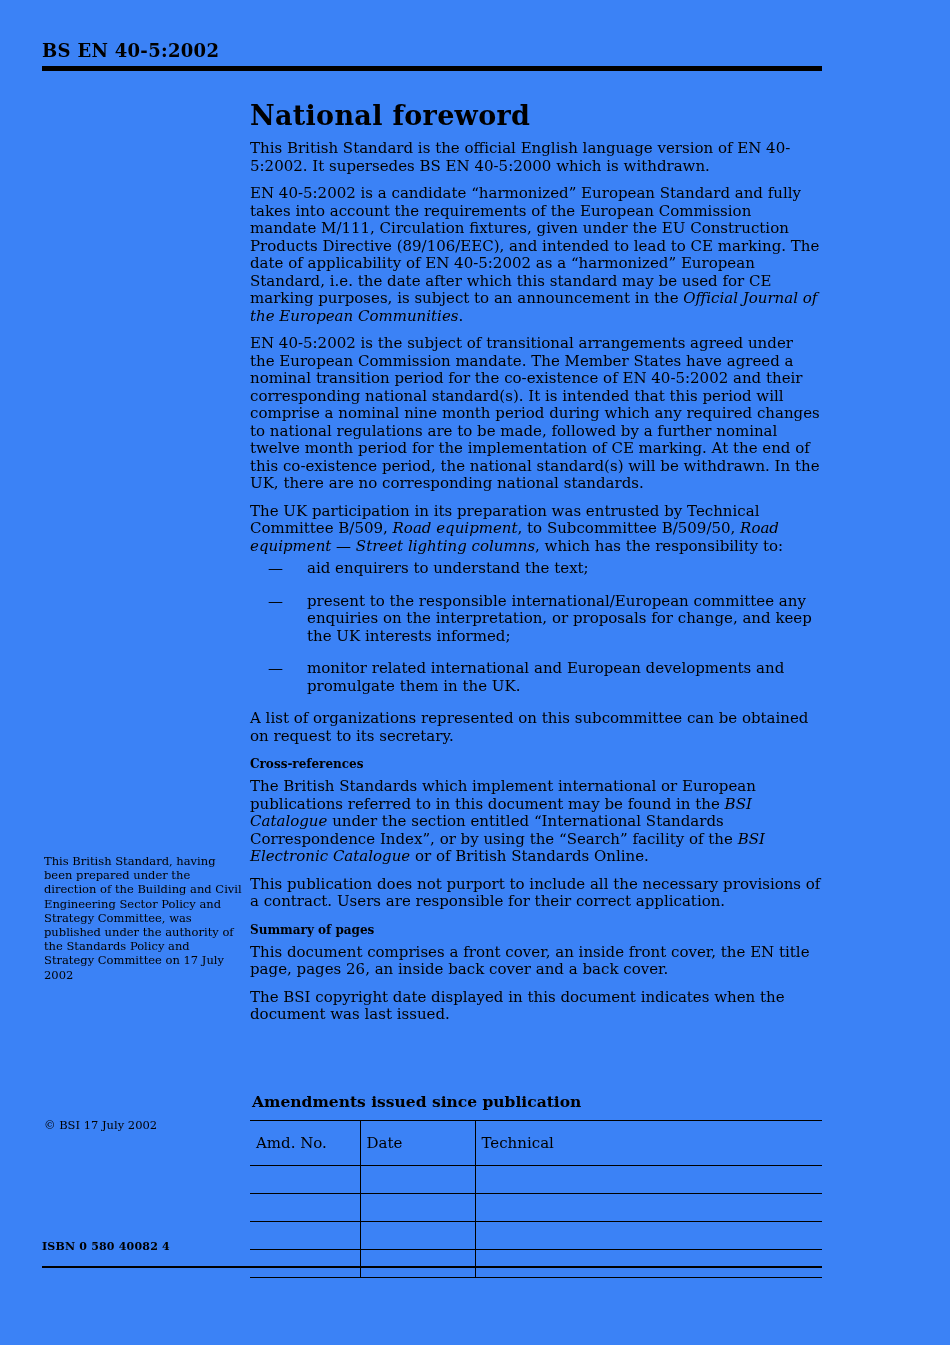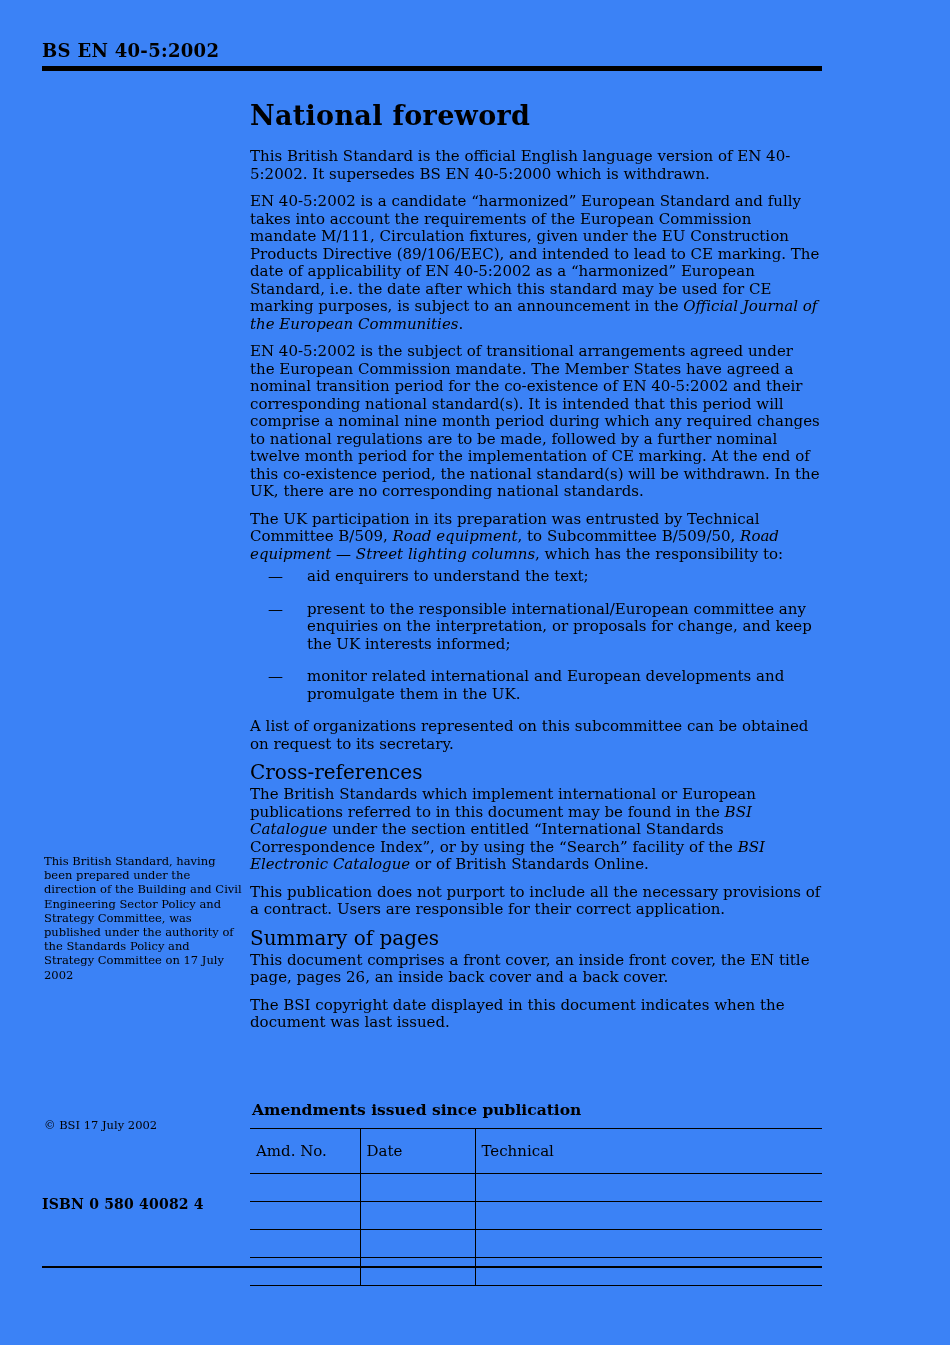--- a/index.html
+++ b/index.html
@@ -12,40 +12,40 @@
   }
   .doc-ref {
     position:absolute; left:42px; top:40px;
     font-size:18px; font-weight:bold; letter-spacing:0.3px;
   }
   .top-rule {
     position:absolute; left:42px; top:66px; width:780px; height:5px;
     background:#000;
   }
   .main-col { position:absolute; left:250px; top:100px; width:572px; }
-  .fw-title { font-size:27px; font-weight:bold; letter-spacing:0.3px; margin-bottom:17px; }
+  .fw-title { font-size:27px; font-weight:bold; letter-spacing:0.3px; margin-bottom:9px; }
   .main-col p { font-size:15px; line-height:17.5px; margin-bottom:10px; text-align:left; }
   .main-col p.tight { margin-bottom:5px; }
   .run-italic { font-style:italic; }
-  .sub-heading { font-size:20px; font-weight:normal; line-height:19px; margin:2px 0 4px 0; }
+  .sub-heading { font-size:12px; font-weight:bold; line-height:19px; margin:2px 0 4px 0; }
   .bold-para { font-weight:bold; }
   .dash-list { margin:2px 0 14px 18px; }
   .dash-item { display:flex; font-size:15px; line-height:17.5px; margin-bottom:15px; }
   .dash-item .marker { flex:0 0 39px; }
   .dash-item .item-text { flex:1; }
 
   .sidebar-note {
     position:absolute; left:44px; top:854px; width:198px;
     font-size:11.5px; line-height:14.2px;
   }
   .copyright { position:absolute; left:44px; top:1118px; font-size:11.5px; }
-  .isbn { position:absolute; left:42px; top:1196px; font-size:14px; font-weight:bold; letter-spacing:0.2px; }
+  .isbn { position:absolute; left:42px; top:1240px; font-size:11px; font-weight:bold; letter-spacing:0.2px; }
 
   .amendments { position:absolute; left:250px; top:1092px; width:572px; }
-  .amd-title { font-size:15.5px; font-weight:bold; height:20px; line-height:20px; margin:8px 0 8px 2px; }
+  .amd-title { font-size:15.5px; font-weight:bold; height:20px; line-height:20px; margin:0 0 8px 2px; }
   .amd-table { width:100%; border-collapse:collapse; table-layout:fixed; }
   .amd-table th {
     font-weight:normal; text-align:left; font-size:15px;
     height:45px; padding:0 6px; vertical-align:middle;
     border-top:1.5px solid #000; border-bottom:1.5px solid #000;
   }
   .amd-table td {
     height:28px; padding:0 6px;
     border-bottom:1.5px solid #000;
   }

